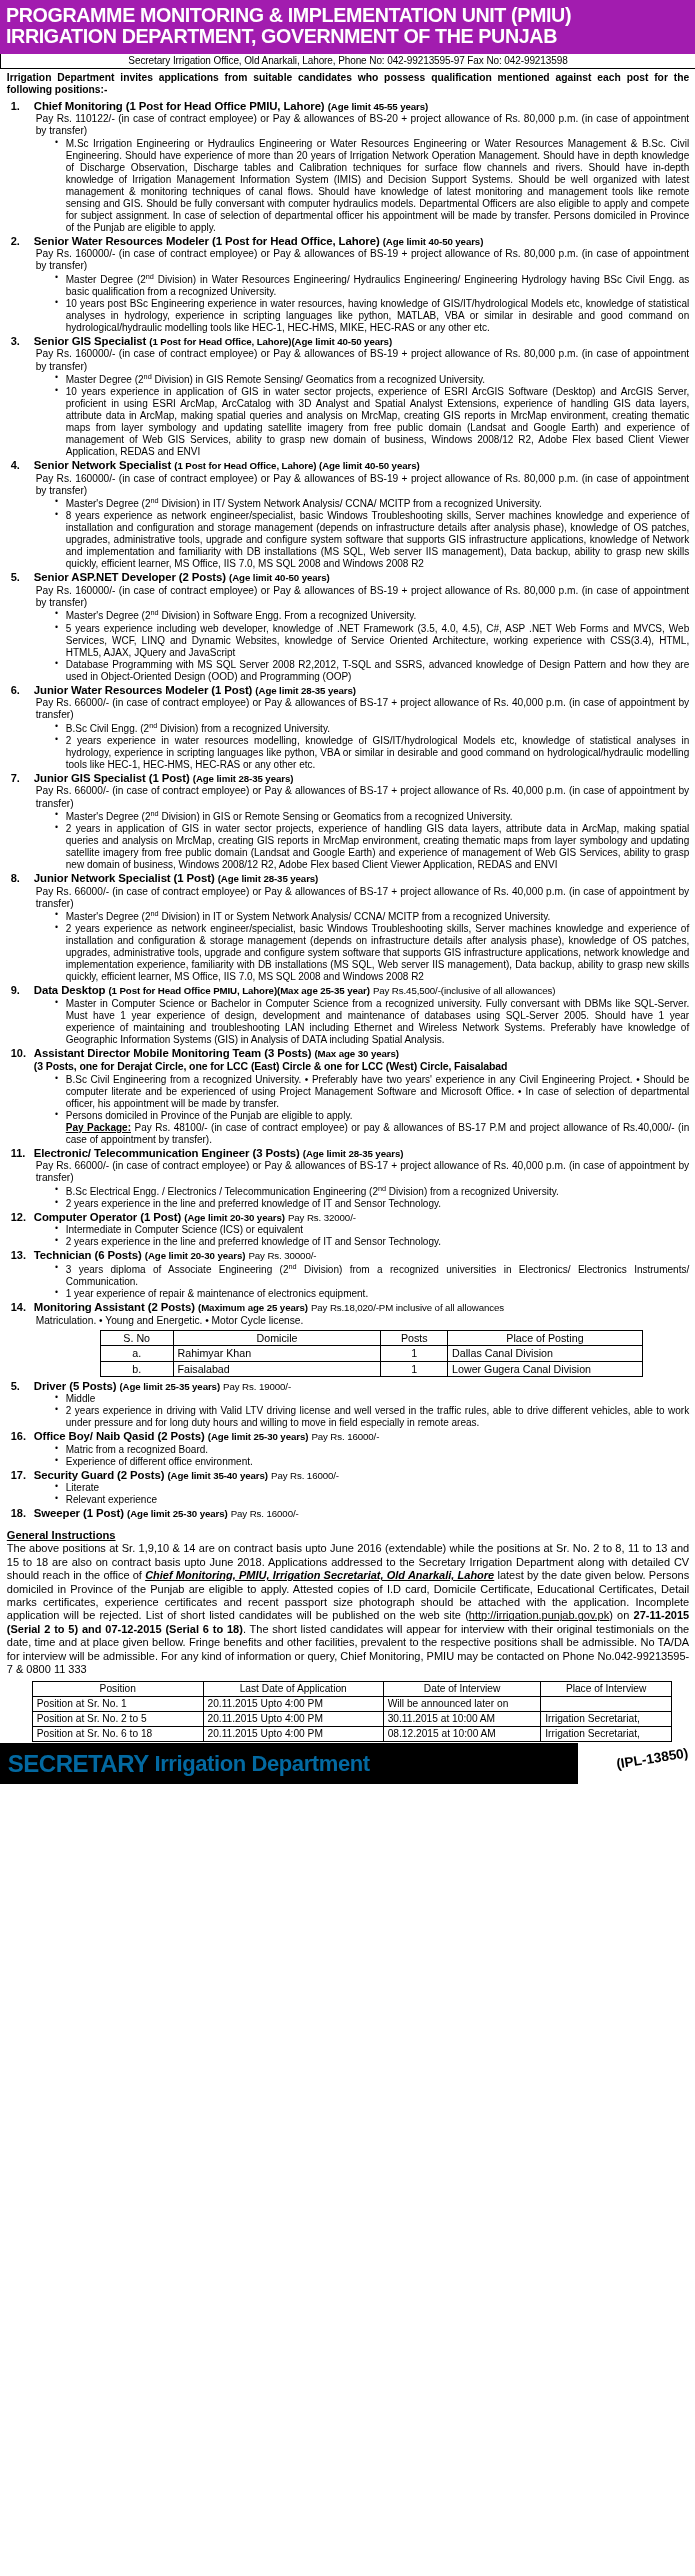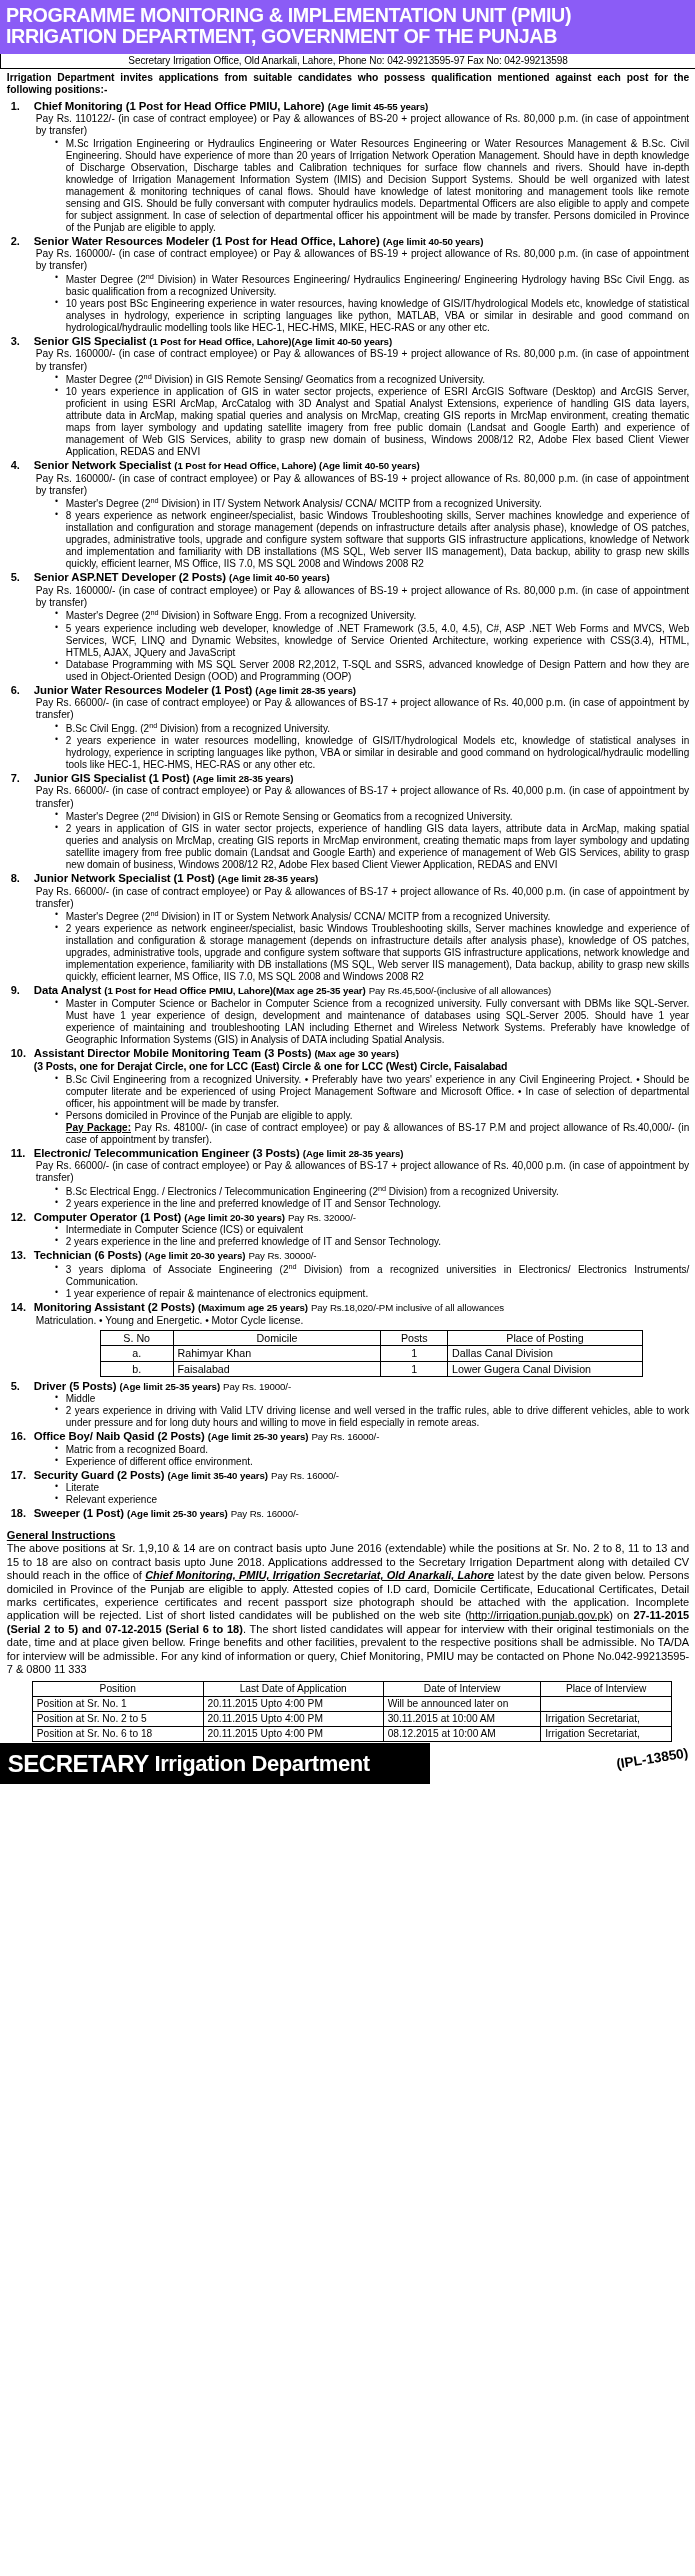--- a/index.html
+++ b/index.html
@@ -15,21 +15,21 @@
     width: 696px;
     min-height: 2576px;
     background: #ffffff;
     position: relative;
     box-sizing: border-box;
     padding: 0;
     overflow: hidden;
   }
   
   .banner {
-    background: #8b5cf6;
+    background: #a21caf;
     color: #ffffff;
     padding: 4.8px 5.8px 5.8px 5.8px;
     text-align: left;
   }
   .banner-line {
     font-weight: bold;
     font-size: 20px;
     line-height: 1.08;
     letter-spacing: -0.4px;
     white-space: nowrap;
@@ -176,23 +176,23 @@
   table.t2 td.c4 { width: 126px; }
 
   
   .footer {
     margin-top: 1.9px;
     position: relative;
     height: 41px;
   }
   .footer-bar {
     background: #000;
-    color: #ffffff;
+    color: #0369a1;
     height: 41px;
-    width: 430px;
+    width: 578px;
     display: flex;
     align-items: center;
     padding-left: 7.8px;
     box-sizing: border-box;
   }
   .footer-bold {
     font-size: 24px;
     font-weight: bold;
     letter-spacing: -0.5px;
   }
@@ -311,21 +311,21 @@
             <div class="pay">Pay Rs. 66000/- (in case of contract employee) or Pay &amp; allowances of BS-17 + project allowance of Rs. 40,000 p.m. (in case of appointment by transfer)</div>
             <ul class="bullets">
               <li>Master's Degree (2<span class="sup">nd</span> Division) in IT or System Network Analysis/ CCNA/ MCITP from a recognized University.</li>
               <li>2 years experience as network engineer/specialist, basic Windows Troubleshooting skills, Server machines knowledge and experience of installation and configuration &amp; storage management (depends on infrastructure details after analysis phase), knowledge of OS patches, upgrades, administrative tools, upgrade and configure system software that supports GIS infrastructure applications, network knowledge and implementation experience, familiarity with DB installations (MS SQL, Web server IIS management), Data backup, ability to grasp new skills quickly, efficient learner, MS Office, IIS 7.0, MS SQL 2008 and Windows 2008 R2</li>
             </ul>
           </div>
         </div>
         <div class="post">
           <div class="post-num">9.</div>
           <div class="post-body">
-            <div class="post-title"><span>Data Analyst</span> <span class="small">(1 Post for Head Office PMIU, Lahore)(Max age 25-35 year)</span> <span class="pay-inline">Pay Rs.45,500/-(inclusive of all allowances)</span></div>
+            <div class="post-title"><span>Data Desktop</span> <span class="small">(1 Post for Head Office PMIU, Lahore)(Max age 25-35 year)</span> <span class="pay-inline">Pay Rs.45,500/-(inclusive of all allowances)</span></div>
             <ul class="bullets">
               <li>Master in Computer Science or Bachelor in Computer Science from a recognized university. Fully conversant with DBMs like SQL-Server. Must have 1 year experience of design, development and maintenance of databases using SQL-Server 2005. Should have 1 year experience of maintaining and troubleshooting LAN including Ethernet and Wireless Network Systems. Preferably have knowledge of Geographic Information Systems (GIS) in Analysis of DATA including Spatial Analysis.</li>
             </ul>
           </div>
         </div>
         <div class="post">
           <div class="post-num">10.</div>
           <div class="post-body">
             <div class="post-title"><span>Assistant Director Mobile Monitoring Team (3 Posts)</span> <span class="small">(Max age 30 years)</span></div>
             <div class="post-title med"><span class="med">(3 Posts, one for Derajat Circle, one for LCC (East) Circle &amp; one for LCC (West) Circle, Faisalabad</span></div>

